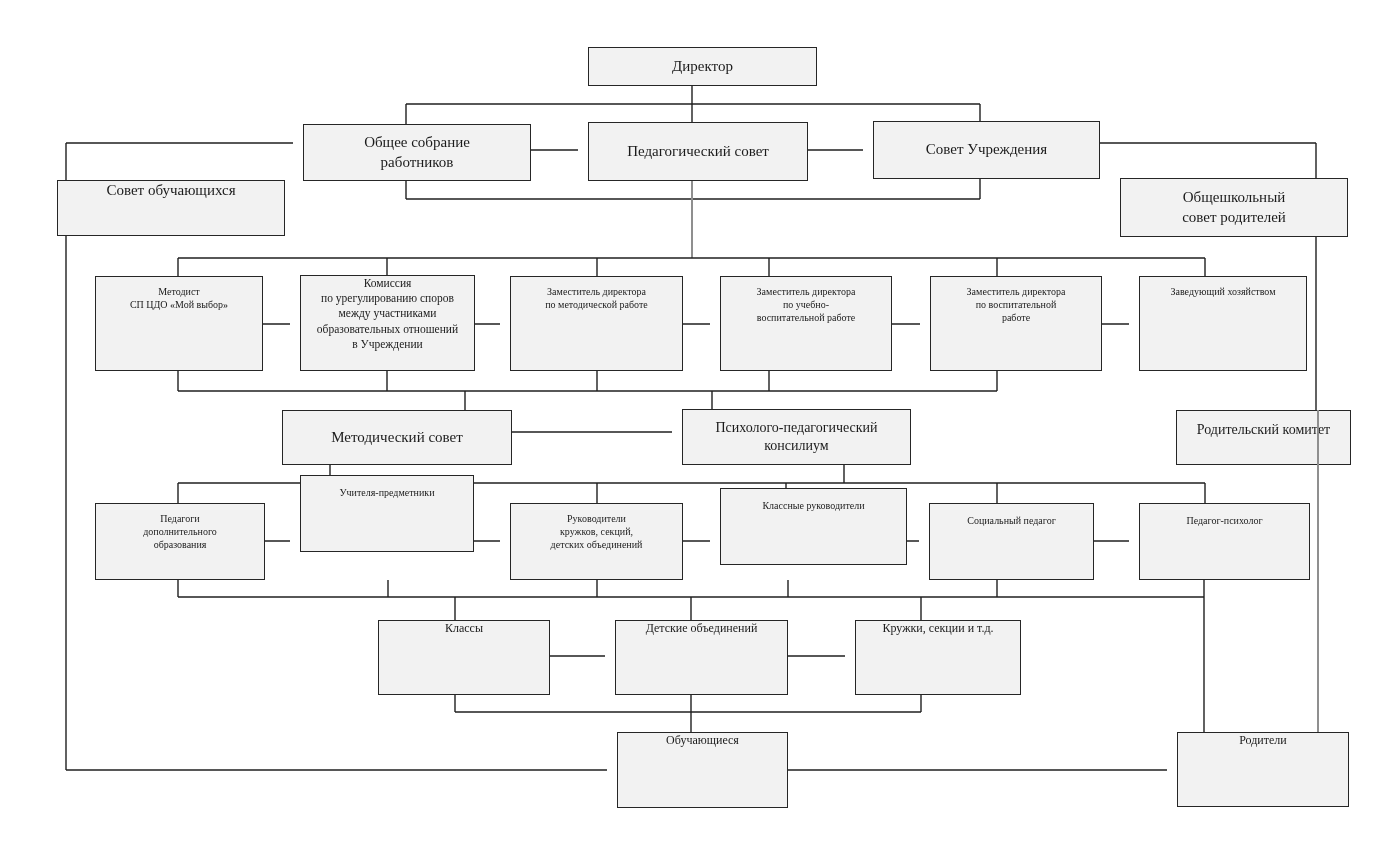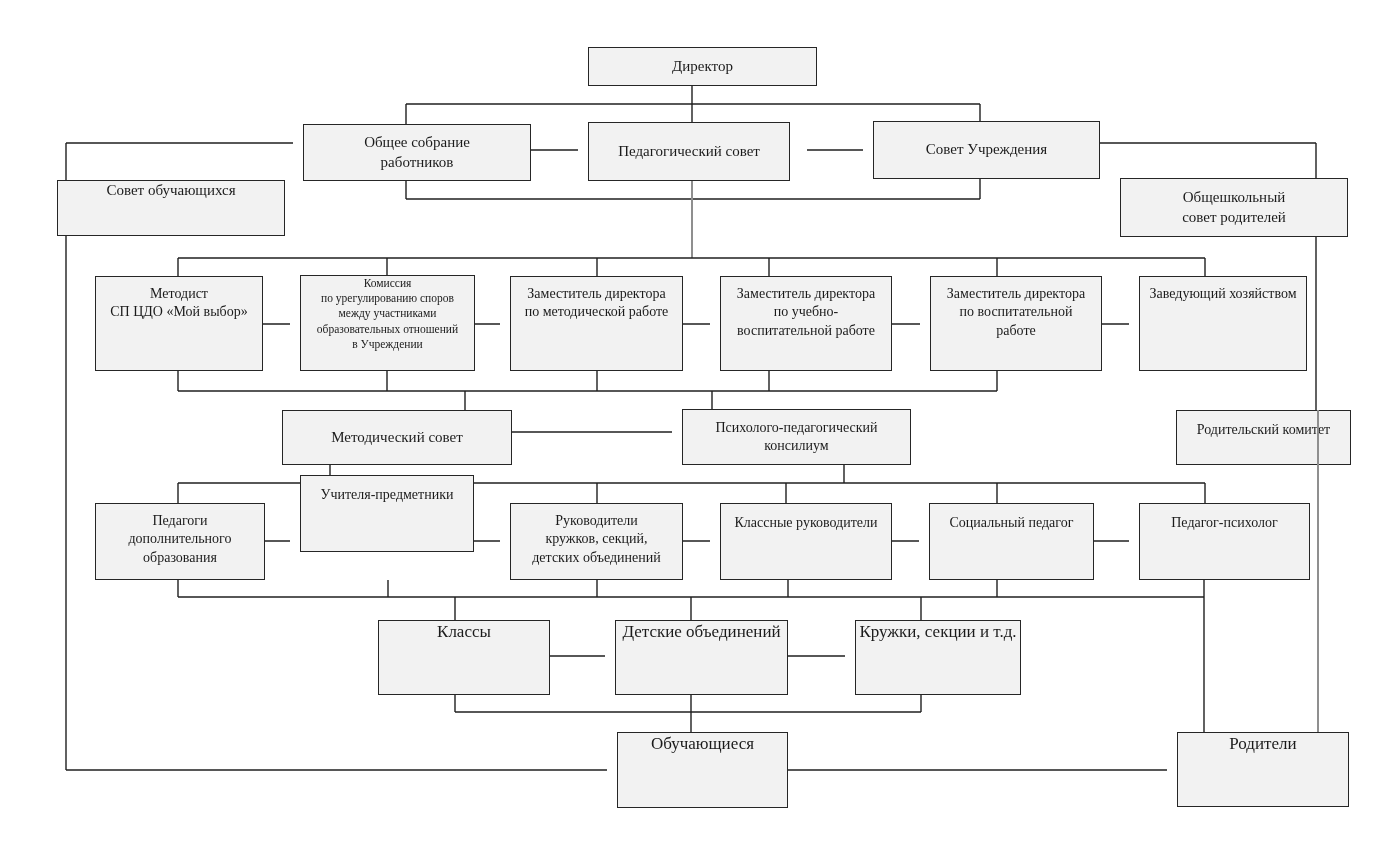--- a/index.html
+++ b/index.html
@@ -20,21 +20,21 @@
     box-sizing:border-box;
     display:flex;justify-content:center;
     text-align:center;color:#1b1b1b;
     line-height:1.32;
     margin-left:10px;
   }
   .node span{display:block;width:100%;white-space:pre-line;}
   .vc{align-items:center;}
   .vt{align-items:flex-start;}
   .pt6{} .pt8{padding-top:8px;} .pt10{padding-top:10px;} .pt12{}
-  .f15{font-size:15px;} .f14{font-size:14px;} .f13{font-size:17px;} .f125{font-size:14px;justify-content:flex-end;} .f115{font-size:11.5px;}
+  .f15{font-size:15px;} .f14{font-size:14px;} .f13{font-size:12px;} .f125{font-size:10px;justify-content:flex-end;} .f115{font-size:11.5px;}
   .z2{z-index:2;} .z3{z-index:3;}
 </style>
 </head>
 <body>
 
 <div id="canvas">
 
   <svg class="wires" width="1391" height="851" aria-hidden="true">
     <line x1="692" y1="86" x2="692" y2="104"></line>
     <line x1="406" y1="104" x2="980" y2="104"></line>
@@ -107,21 +107,21 @@
     <line x1="778" y1="770" x2="1167" y2="770"></line>
   </svg>
 
   <div class="node vc f15 z2" style="left:578px;top:47px;width:229px;height:39px">
       <span>Директор</span>
     </div>
   <div class="node vc f15 z2" style="left:293px;top:124px;width:228px;height:57px">
       <span>Общее собрание
 работников</span>
     </div>
-  <div class="node vc f15 z2" style="left:578px;top:122px;width:202px;height:59px">
+  <div class="node vc f15 z2" style="left:578px;top:122px;width:220px;height:59px">
       <span>Педагогический совет</span>
     </div>
   <div class="node vc f15 z2" style="left:863px;top:121px;width:227px;height:58px">
       <span>Совет Учреждения</span>
     </div>
   <div class="node vt pt12 f15 z2" style="left:47px;top:180px;width:228px;height:56px">
       <span>Совет обучающихся</span>
     </div>
   <div class="node vc f15 z2" style="left:1110px;top:178px;width:228px;height:59px">
       <span>Общешкольный
@@ -174,21 +174,21 @@
 образования</span>
     </div>
   <div class="node vt pt10 f125 z2" style="left:290px;top:475px;width:174px;height:77px">
       <span>Учителя-предметники</span>
     </div>
   <div class="node vt pt8 f125 z2" style="left:500px;top:503px;width:173px;height:77px">
       <span>Руководители
 кружков, секций,
 детских объединений</span>
     </div>
-  <div class="node vt pt10 f125 z2" style="left:710px;top:503px;width:172px;height:77px">
+  <div class="node vt pt10 f125 z2" style="left:710px;top:488px;width:187px;height:77px">
       <span>Классные руководители</span>
     </div>
   <div class="node vt pt10 f125 z2" style="left:919px;top:503px;width:165px;height:77px">
       <span>Социальный педагог</span>
     </div>
   <div class="node vt pt10 f125 z2" style="left:1129px;top:503px;width:171px;height:77px">
       <span>Педагог-психолог</span>
     </div>
 
   <div class="node vt pt12 f13 z2" style="left:368px;top:620px;width:172px;height:75px">

